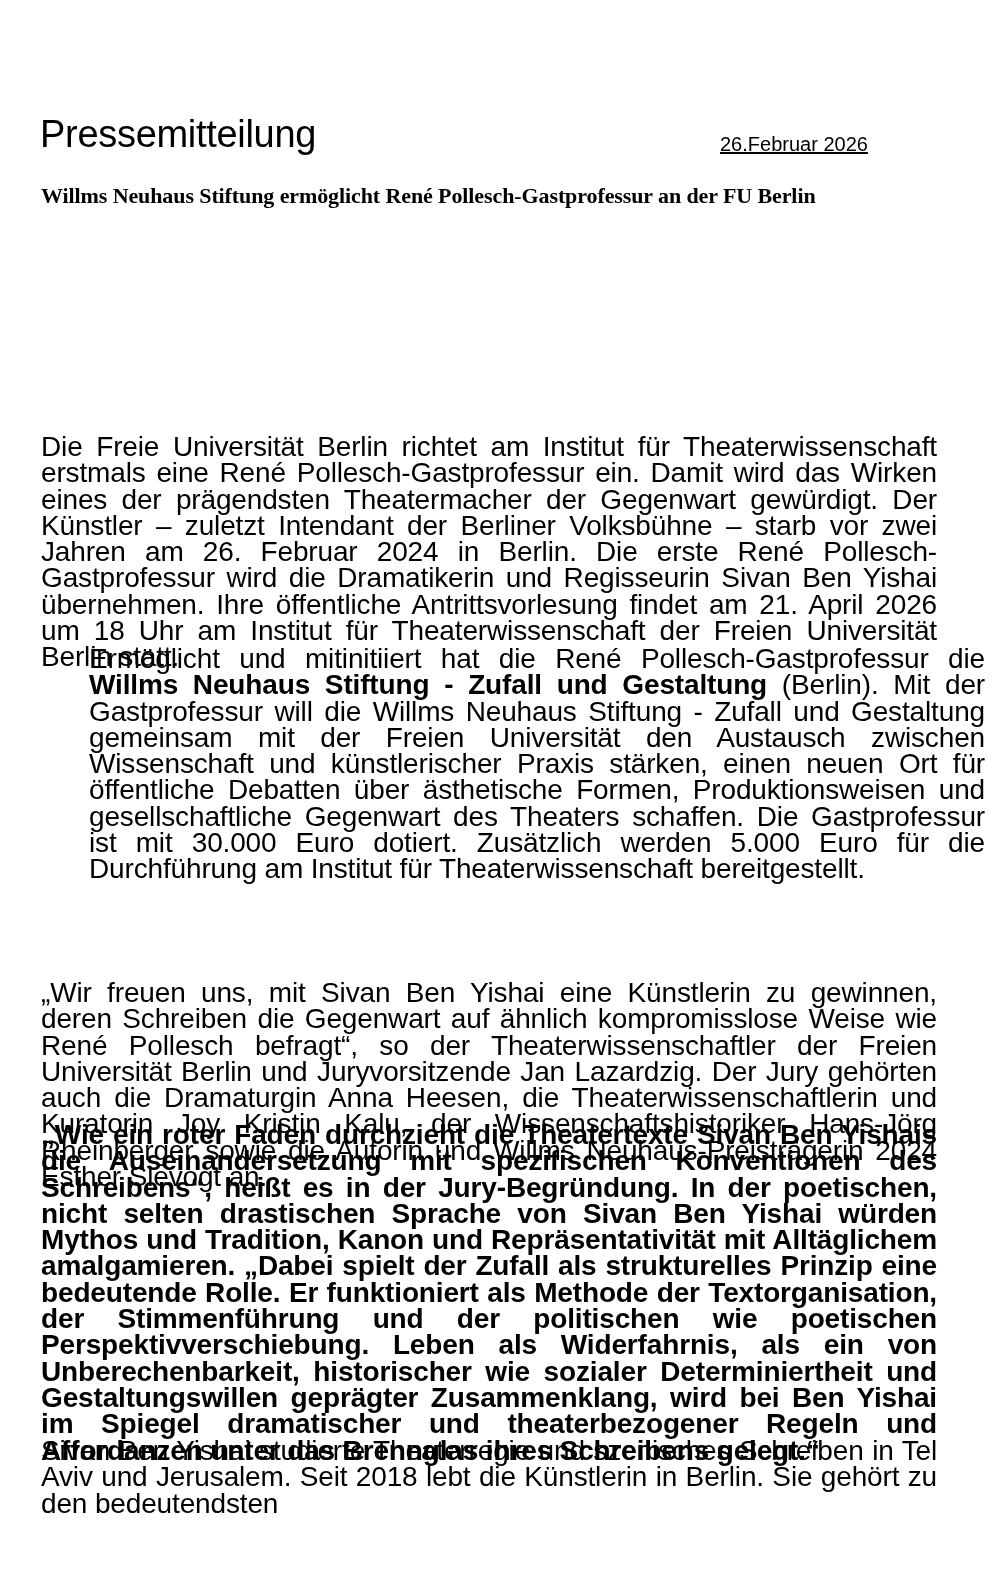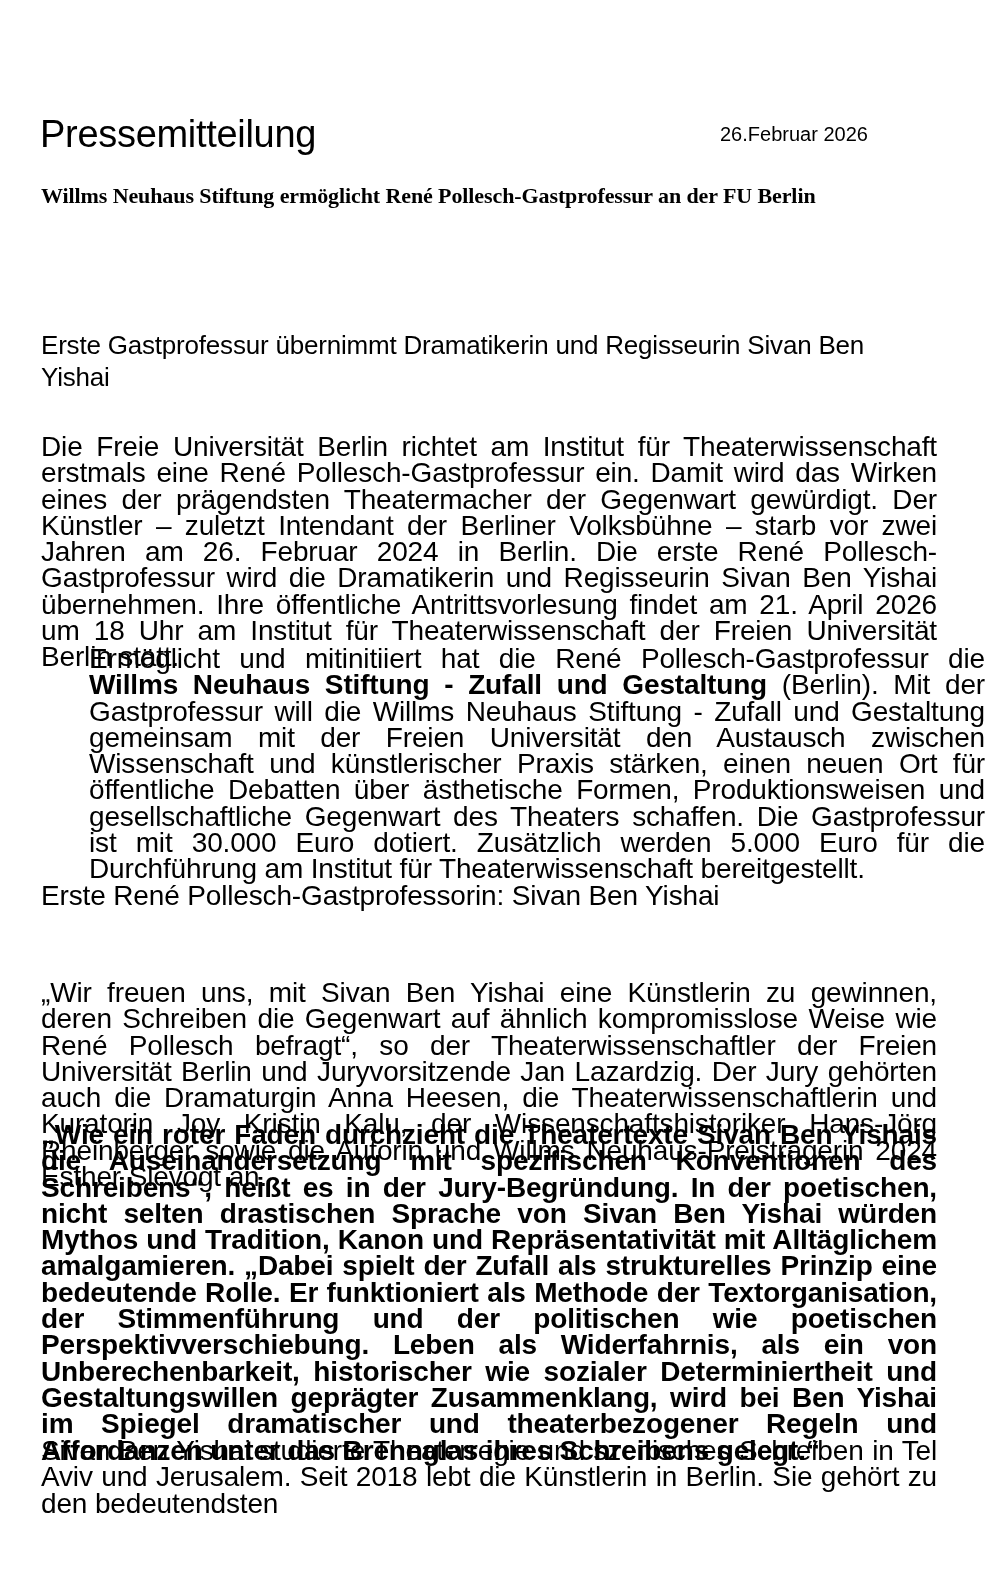--- a/index.html
+++ b/index.html
@@ -1,43 +1,41 @@
 <!DOCTYPE html>
 <html><head>
 <meta charset="utf-8">
 <style>
   html, body { margin: 0; padding: 0; background: #ffffff; }
   body { width: 1000px; height: 1581px; position: relative; overflow: hidden; color: #000; font-family: "Liberation Sans", sans-serif; }
   .page { position: absolute; left: 0; top: 0; width: 868px; height: 1581px; background: #fff; }
   .title { position: absolute; left: 40px; top: 112px; font-size: 38px; line-height: 44px; font-weight: normal; margin: 0; letter-spacing: -0.3px; }
-  .date { position: absolute; left: 720px; top: 122px; font-size: 20px; line-height: 24px; }
+  .date { position: absolute; left: 720px; top: 132px; font-size: 20px; line-height: 24px; text-decoration: underline; }
   .headline { position: absolute; left: 41px; top: 181px; width: 880px; font-size: 22px; line-height: 29px; font-weight: bold; margin: 0; letter-spacing: -0.1px; font-family: Liberation Serif, serif; }
   .subhead { position: absolute; left: 41px; top: 329px; width: 880px; font-size: 26px; line-height: 32px; font-weight: normal; margin: 0; letter-spacing: -0.2px; }
   .para { position: absolute; left: 41px; width: 896px; font-size: 28px; line-height: 26.3px; text-align: justify; margin: 0; letter-spacing: -0.15px; }
   .p1 { top: 434px; }
   .p2 { top: 646px; margin-left: 48px; }
   .p3 { top: 883px; text-align: left; }
   .p4 { top: 980px; }
   .p5 { top: 1122px; font-weight: bold; }
   .p6 { top: 1438px; }
   b { font-weight: bold; }
 </style>
 </head>
 <body>
 
 <div class="page">
   <h1 class="title">Pressemitteilung</h1>
   <div class="date">26.Februar 2026</div>
   <h2 class="headline">Willms Neuhaus Stiftung ermöglicht René Pollesch-Gastprofessur an der FU Berlin</h2>
-  <h3 class="subhead">Erste Gastprofessur übernimmt Dramatikerin und Regisseurin Sivan Ben Yishai</h3>
 
   <p class="para p1">Die Freie Universität Berlin richtet am Institut für Theaterwissenschaft erstmals eine René Pollesch-Gastprofessur ein. Damit wird das Wirken eines der prägendsten Theatermacher der Gegenwart gewürdigt. Der Künstler – zuletzt Intendant der Berliner Volksbühne – starb vor zwei Jahren am 26. Februar 2024 in Berlin. Die erste René Pollesch-Gastprofessur wird die Dramatikerin und Regisseurin Sivan Ben Yishai übernehmen. Ihre öffentliche Antrittsvorlesung findet am 21. April 2026 um 18 Uhr am Institut für Theaterwissenschaft der Freien Universität Berlin statt.</p>
 
   <p class="para p2"><span>Ermöglicht und mitinitiiert hat die René Pollesch-Gastprofessur die </span><b>Willms Neuhaus Stiftung - Zufall und Gestaltung</b><span> (Berlin). Mit der Gastprofessur will die Willms Neuhaus Stiftung - Zufall und Gestaltung gemeinsam mit der Freien Universität den Austausch zwischen Wissenschaft und künstlerischer Praxis stärken, einen neuen Ort für öffentliche Debatten über ästhetische Formen, Produktionsweisen und gesellschaftliche Gegenwart des Theaters schaffen. Die Gastprofessur ist mit 30.000 Euro dotiert. Zusätzlich werden 5.000 Euro für die Durchführung am Institut für Theaterwissenschaft bereitgestellt.</span></p>
 
-  <p class="para p3">Erste René Pollesch-Gastprofessorin: Sivan Ben Yishai</p>
 
   <p class="para p4">„Wir freuen uns, mit Sivan Ben Yishai eine Künstlerin zu gewinnen, deren Schreiben die Gegenwart auf ähnlich kompromisslose Weise wie René Pollesch befragt“, so der Theaterwissenschaftler der Freien Universität Berlin und Juryvorsitzende Jan Lazardzig. Der Jury gehörten auch die Dramaturgin Anna Heesen, die Theaterwissenschaftlerin und Kuratorin Joy Kristin Kalu, der Wissenschaftshistoriker Hans-Jörg Rheinberger sowie die Autorin und Willms Neuhaus-Preisträgerin 2024 Esther Slevogt an.</p>
 
   <p class="para p5">„Wie ein roter Faden durchzieht die Theatertexte Sivan Ben Yishais die Auseinandersetzung mit spezifischen Konventionen des Schreibens“, heißt es in der Jury-Begründung. In der poetischen, nicht selten drastischen Sprache von Sivan Ben Yishai würden Mythos und Tradition, Kanon und Repräsentativität mit Alltäglichem amalgamieren. „Dabei spielt der Zufall als strukturelles Prinzip eine bedeutende Rolle. Er funktioniert als Methode der Textorganisation, der Stimmenführung und der politischen wie poetischen Perspektivverschiebung. Leben als Widerfahrnis, als ein von Unberechenbarkeit, historischer wie sozialer Determiniertheit und Gestaltungswillen geprägter Zusammenklang, wird bei Ben Yishai im Spiegel dramatischer und theaterbezogener Regeln und Affordanzen unter das Brennglas ihres Schreibens gelegt.“</p>
 
   <p class="para p6">Sivan Ben Yishai studierte Theaterregie und szenisches Schreiben in Tel Aviv und Jerusalem. Seit 2018 lebt die Künstlerin in Berlin. Sie gehört zu den bedeutendsten</p>
 </div>
 
 </body></html>

